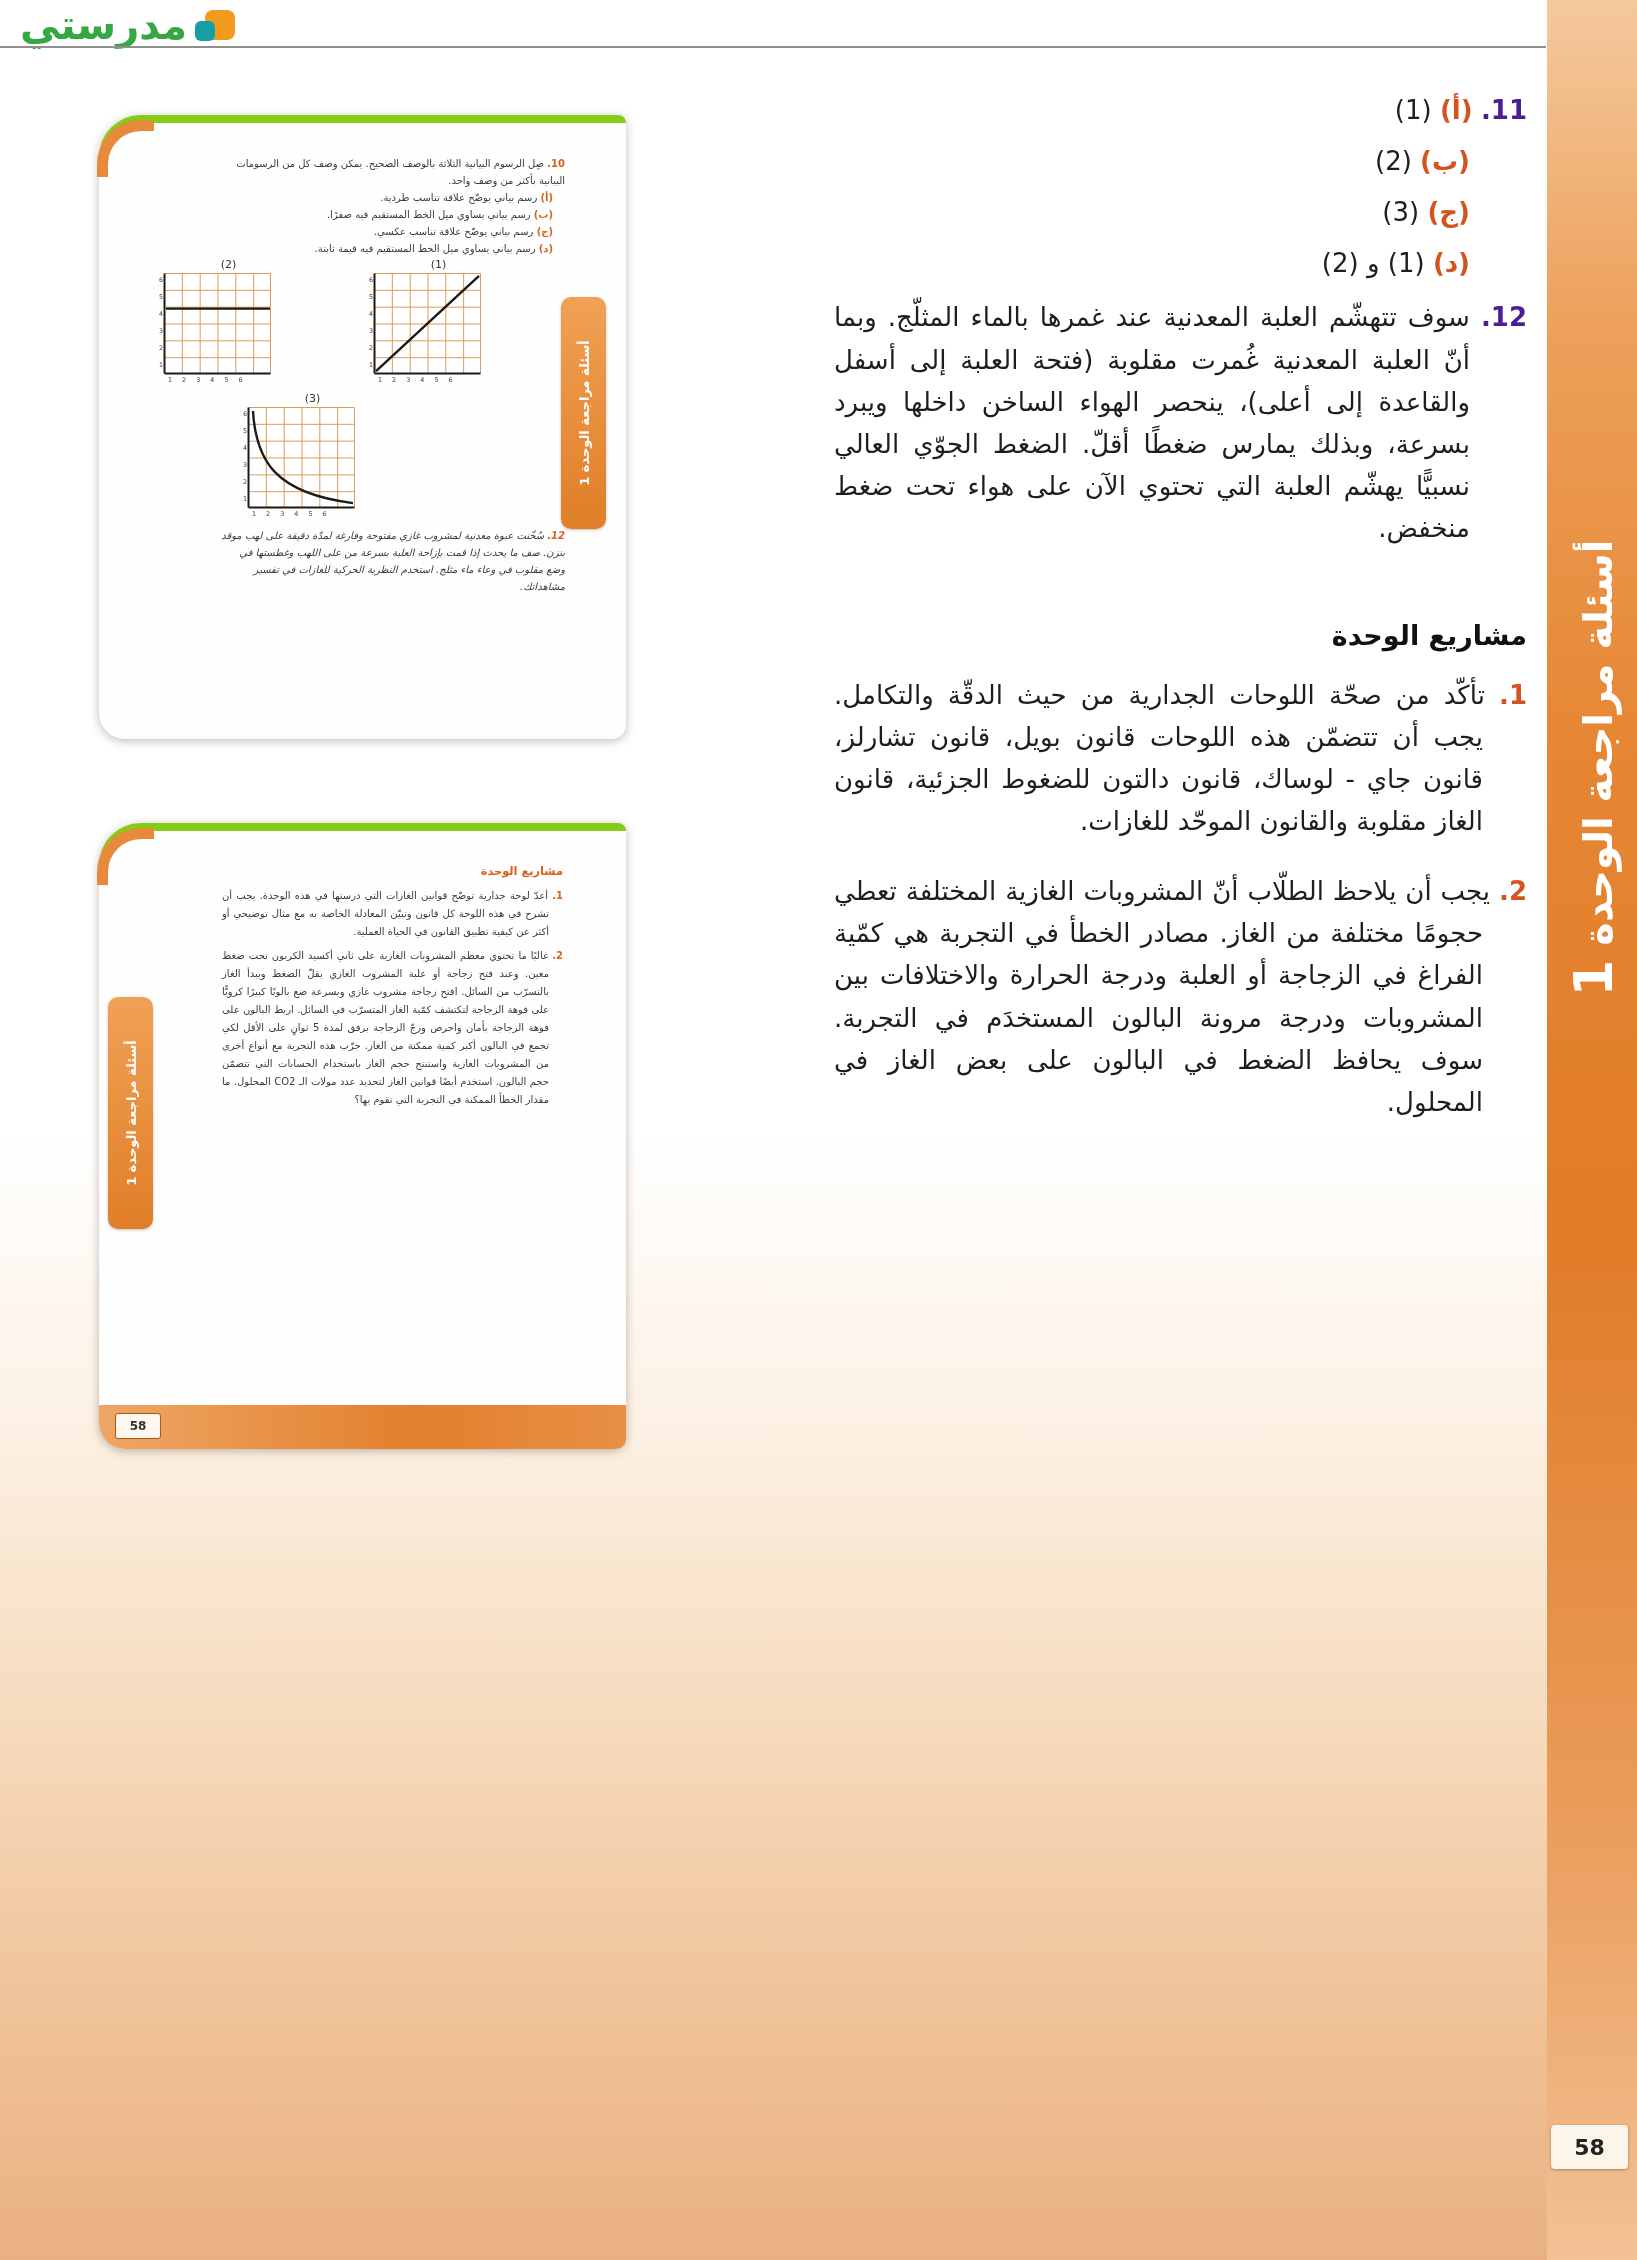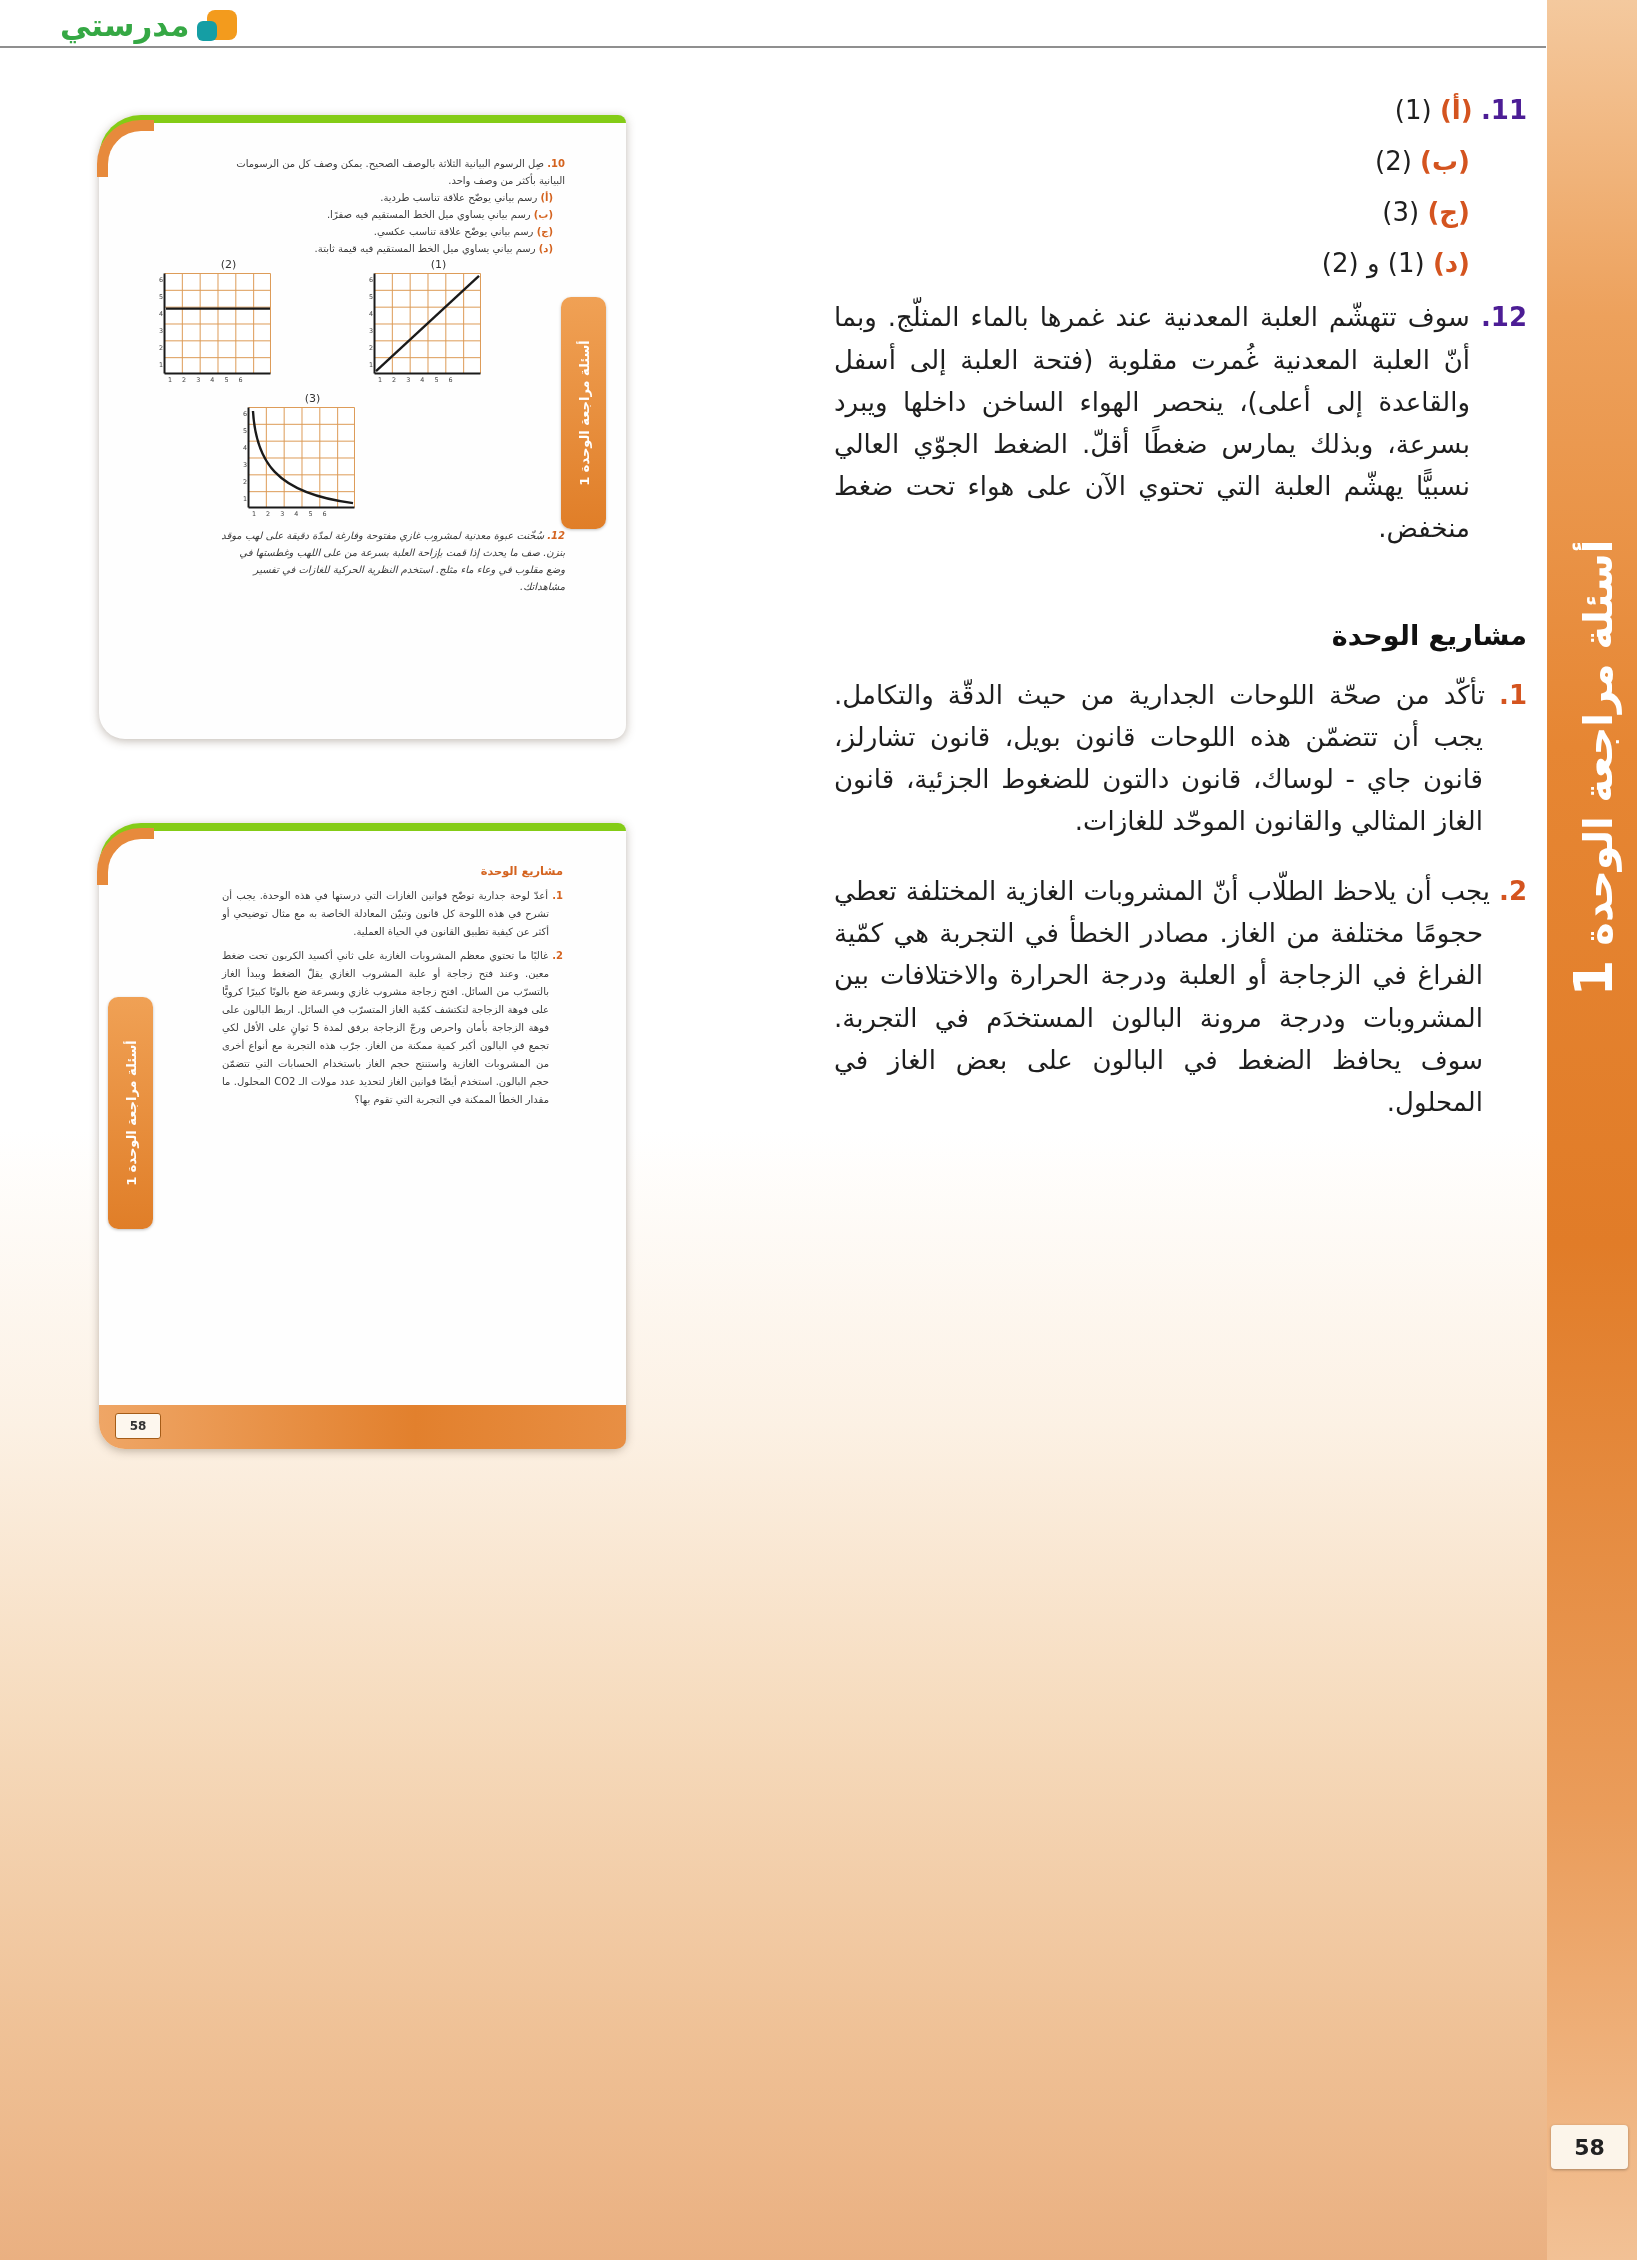--- a/index.html
+++ b/index.html
@@ -8,21 +8,21 @@
     position:relative;
     font-family:"DejaVu Sans","Liberation Sans",sans-serif;
     background:linear-gradient(180deg,#ffffff 0%,#ffffff 50%,#fcf1e4 63%,#f6dbbd 76%,#efc196 90%,#eab081 100%);
     overflow:hidden;
   }
   
   .logo-row { position:absolute; top:4px; left:20px; height:42px; display:flex; align-items:center; gap:8px; direction:rtl; }
   .logo-icon { position:relative; width:40px; height:32px; }
   .li-orange { position:absolute; right:0; top:1px; width:30px; height:30px; background:#f39b1d; border-radius:8px; }
   .li-teal { position:absolute; left:0; bottom:0; width:20px; height:20px; background:#159ea4; border-radius:6px; }
-  .logo-text { color:#35a844; font-size:31px; font-weight:bold;margin-left:40px; }
+  .logo-text { color:#35a844; font-size:40px; font-weight:bold; }
   .header-line { position:absolute; top:46px; left:0; width:1546px; height:2px; background:#8f8f8f; }
 
   
   .side-band {
     position:absolute; top:0; right:0; width:91px; height:2260px;
     background:linear-gradient(180deg,#f4c99e 0%,#eda15c 14%,#e68633 33%,#e17c28 55%,#ea9c5a 80%,#f2c195 100%);
   }
   .band-text-wrap { position:absolute; right:0; top:530px; width:91px; height:475px; }
   .vtext { position:absolute; top:50%; left:50%; transform:translate(-50%,-50%) rotate(-90deg); white-space:nowrap; direction:rtl; }
   .band-text-wrap .vtext { font-size:40px; font-weight:bold; color:#ffffff; }
@@ -124,21 +124,21 @@
 
   <p class="hang">
     <span class="num-blue">12.</span>
     <span>سوف تتهشّم العلبة المعدنية عند غمرها بالماء المثلّج. وبما أنّ العلبة المعدنية غُمرت مقلوبة (فتحة العلبة إلى أسفل والقاعدة إلى أعلى)، ينحصر الهواء الساخن داخلها ويبرد بسرعة، وبذلك يمارس ضغطًا أقلّ. الضغط الجوّي العالي نسبيًّا يهشّم العلبة التي تحتوي الآن على هواء تحت ضغط منخفض.</span>
   </p>
 
   <div class="projects-heading">مشاريع الوحدة</div>
 
   <p class="proj">
     <span class="num-orange">1.</span>
-    <span>تأكّد من صحّة اللوحات الجدارية من حيث الدقّة والتكامل. يجب أن تتضمّن هذه اللوحات قانون بويل، قانون تشارلز، قانون جاي - لوساك، قانون دالتون للضغوط الجزئية، قانون الغاز المثالي والقانون الموحّد للغازات.</span>
+    <span>تأكّد من صحّة اللوحات الجدارية من حيث الدقّة والتكامل. يجب أن تتضمّن هذه اللوحات قانون بويل، قانون تشارلز، قانون جاي - لوساك، قانون دالتون للضغوط الجزئية، قانون الغاز مقلوبة والقانون الموحّد للغازات.</span>
   </p>
   <p class="proj">
     <span class="num-orange">2.</span>
     <span>يجب أن يلاحظ الطلّاب أنّ المشروبات الغازية المختلفة تعطي حجومًا مختلفة من الغاز. مصادر الخطأ في التجربة هي كمّية الفراغ في الزجاجة أو العلبة ودرجة الحرارة والاختلافات بين المشروبات ودرجة مرونة البالون المستخدَم في التجربة. سوف يحافظ الضغط في البالون على بعض الغاز في المحلول.</span>
   </p>
 </div>
 
 <div class="scan scan1">
   <div class="corner-arc"></div>
 

